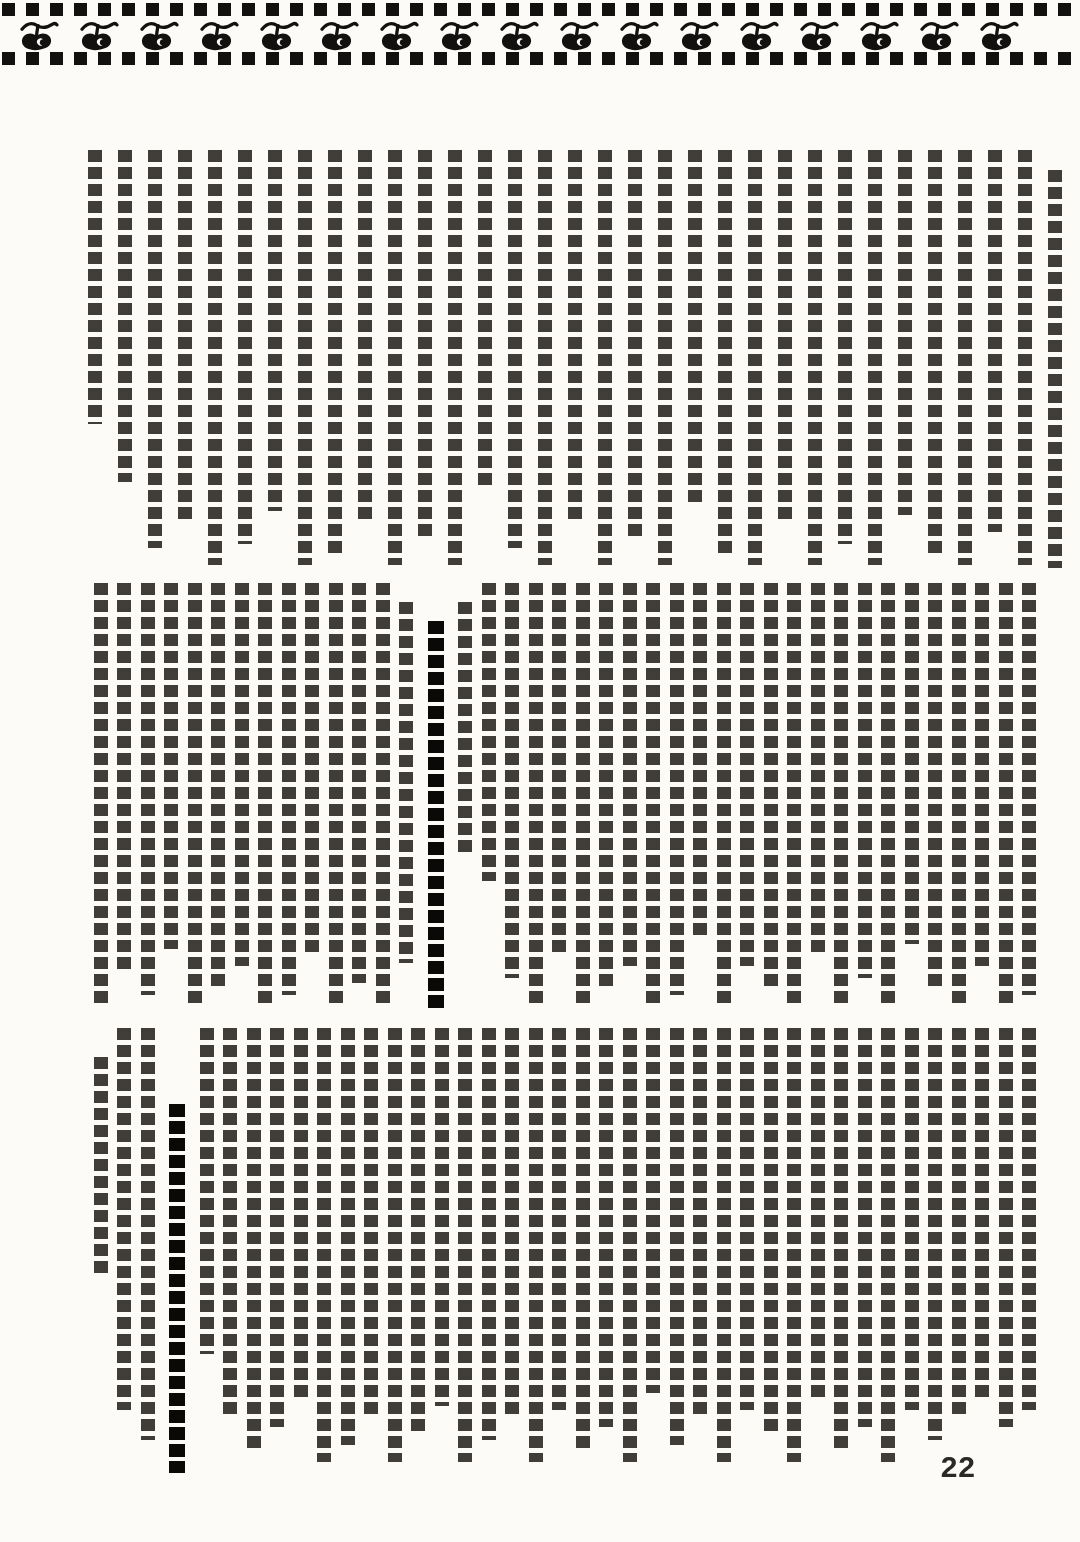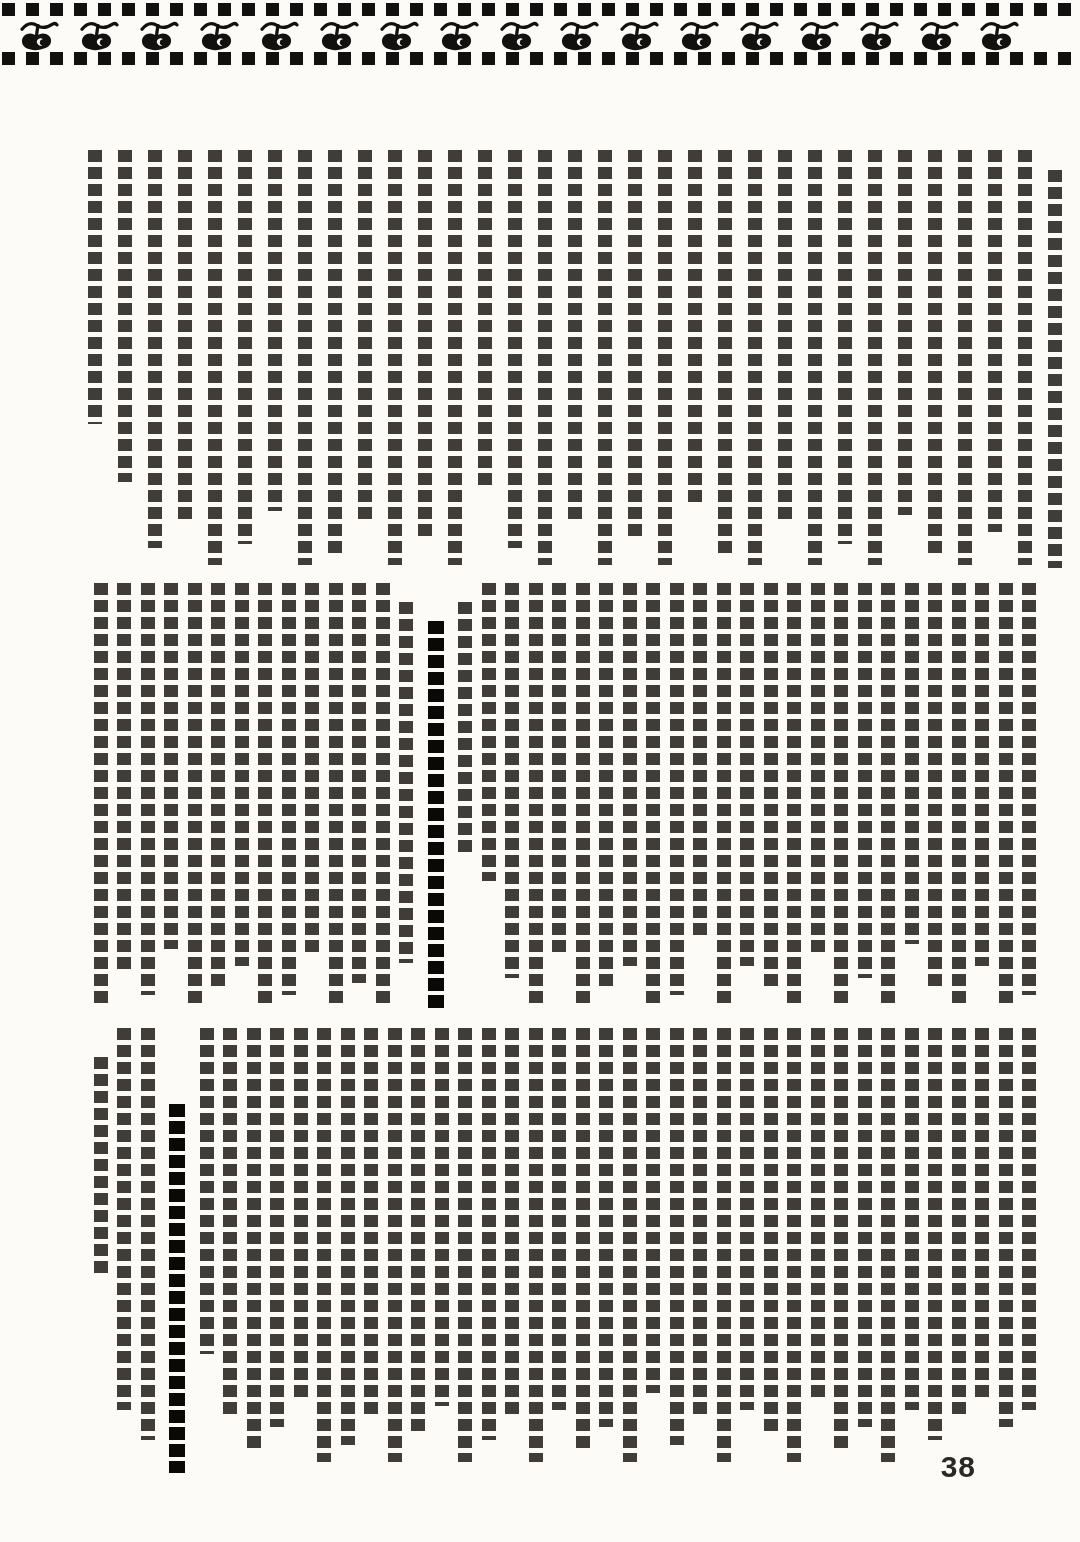--- a/index.html
+++ b/index.html
@@ -268,15 +268,15 @@
       <div class="vcol" style="margin-top: 0%; height: 92%;"></div>
       <div class="vcol" style="margin-top: 0%; height: 97%;"></div>
       <div class="vcol" style="margin-top: 0%; height: 90%;"></div>
       <div class="vcol" style="margin-top: 0%; height: 75%;"></div>
       <div class="vcol bold" style="margin-top: 8%; height: 85%;"></div>
       <div class="vcol" style="margin-top: 0%; height: 95%;"></div>
       <div class="vcol" style="margin-top: 0%; height: 88%;"></div>
       <div class="vcol" style="margin-top: 3%; height: 50%;"></div>
     </section>
 
-  <div class="pagenum">38</div>
+  <div class="pagenum">22</div>
 
 </div>
 
 </body></html>

